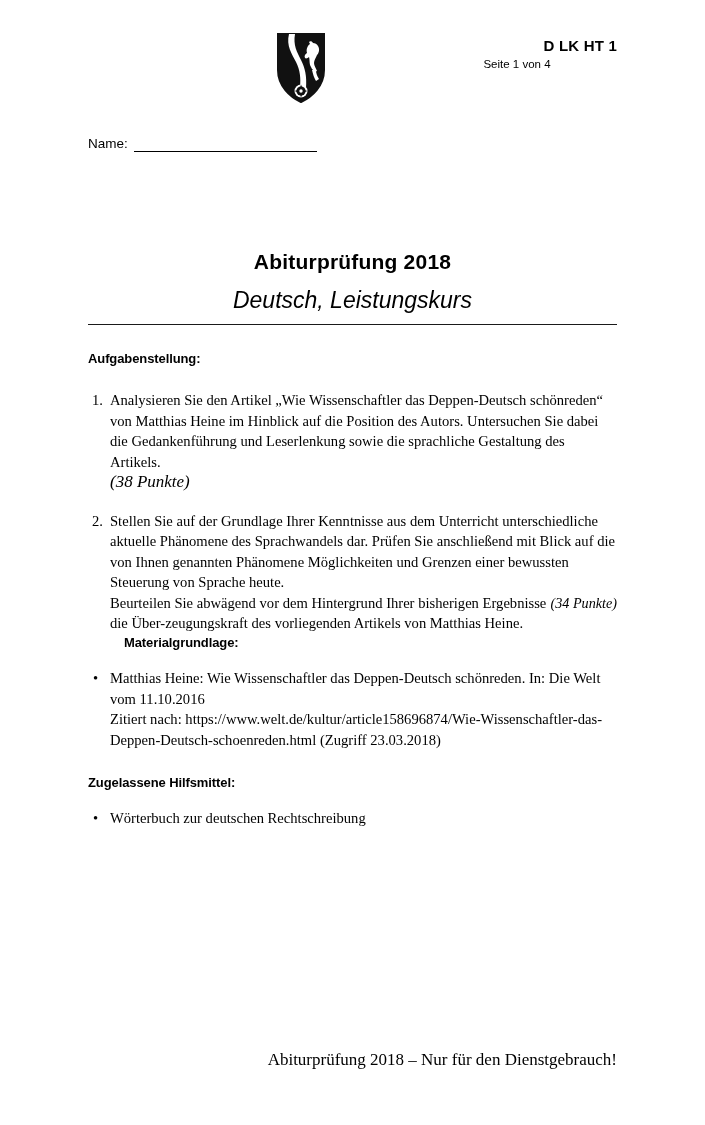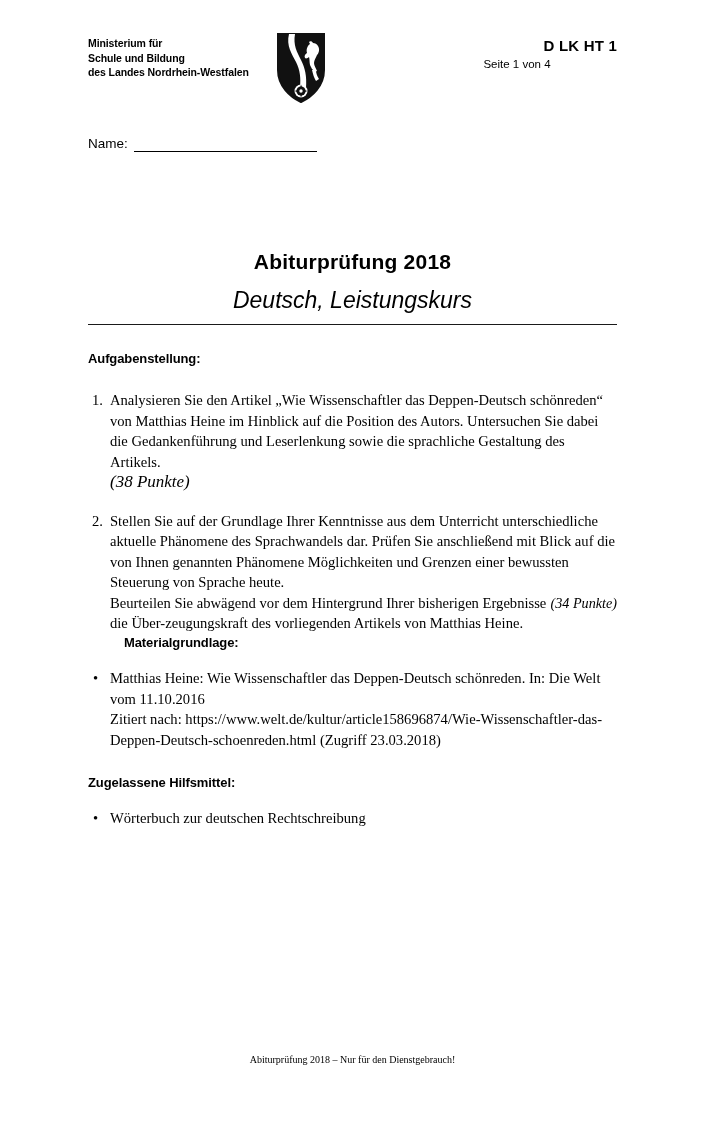--- a/index.html
+++ b/index.html
@@ -208,38 +208,33 @@
     line-height: 20.5px;
   }
   .bullet-text p { margin: 0; }
 
   
   .footer {
     position: absolute;
     left: 88px;
     top: 1052px;
     width: 529px;
-    text-align: center;
-    font-size: 10px;
+    text-align: right;
+    font-size: 17px;
     line-height: 15px;
     color: #000;
   }
 </style>
 </head>
 <body>
 
 <div class="page">
 
   <div class="header">
 
-    <div class="ministry">
-      <div>Ministerium für</div>
-      <div>Schule und Bildung</div>
-      <div>des Landes Nordrhein-Westfalen</div>
-    </div>
 
     <div class="crest">
       <svg width="50" height="72" viewBox="0 0 50 72" xmlns="http://www.w3.org/2000/svg">
         <defs>
           <clipPath id="shieldClip">
             <path d="M2 2 H48 V38 C48 54 36 65 25 70 C14 65 2 54 2 38 Z"></path>
           </clipPath>
         </defs>
 
         <path d="M2 2 H48 V38 C48 54 36 65 25 70 C14 65 2 54 2 38 Z" fill="#111111" stroke="#111111" stroke-width="2"></path>

